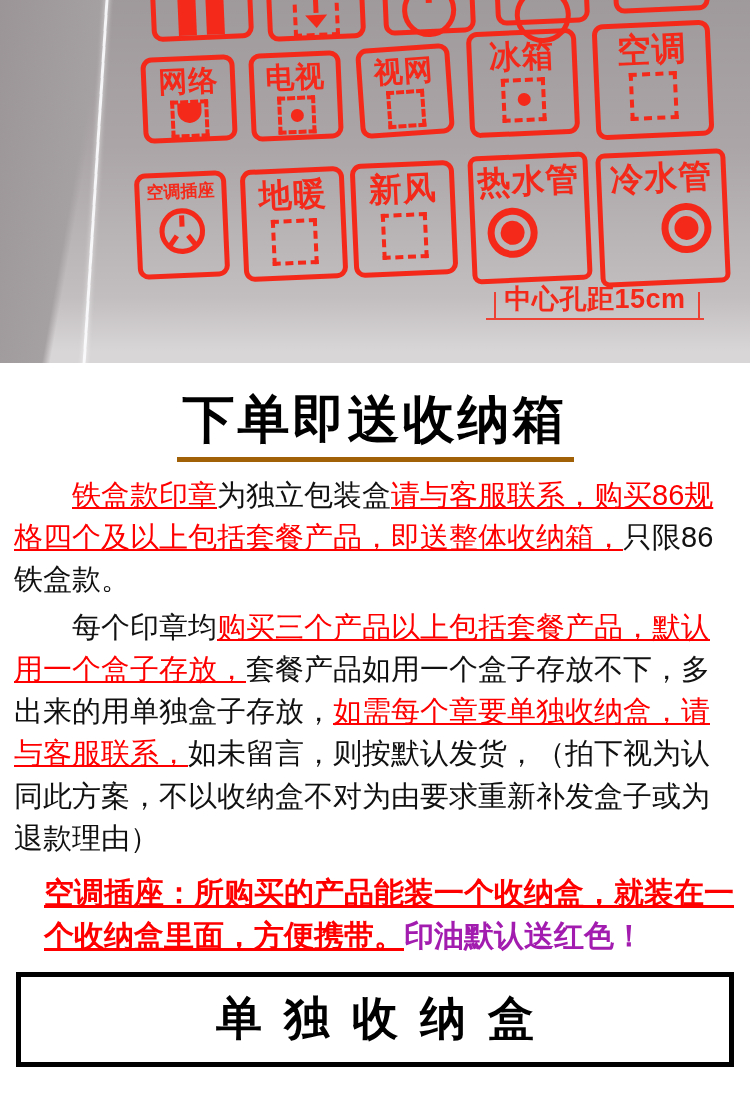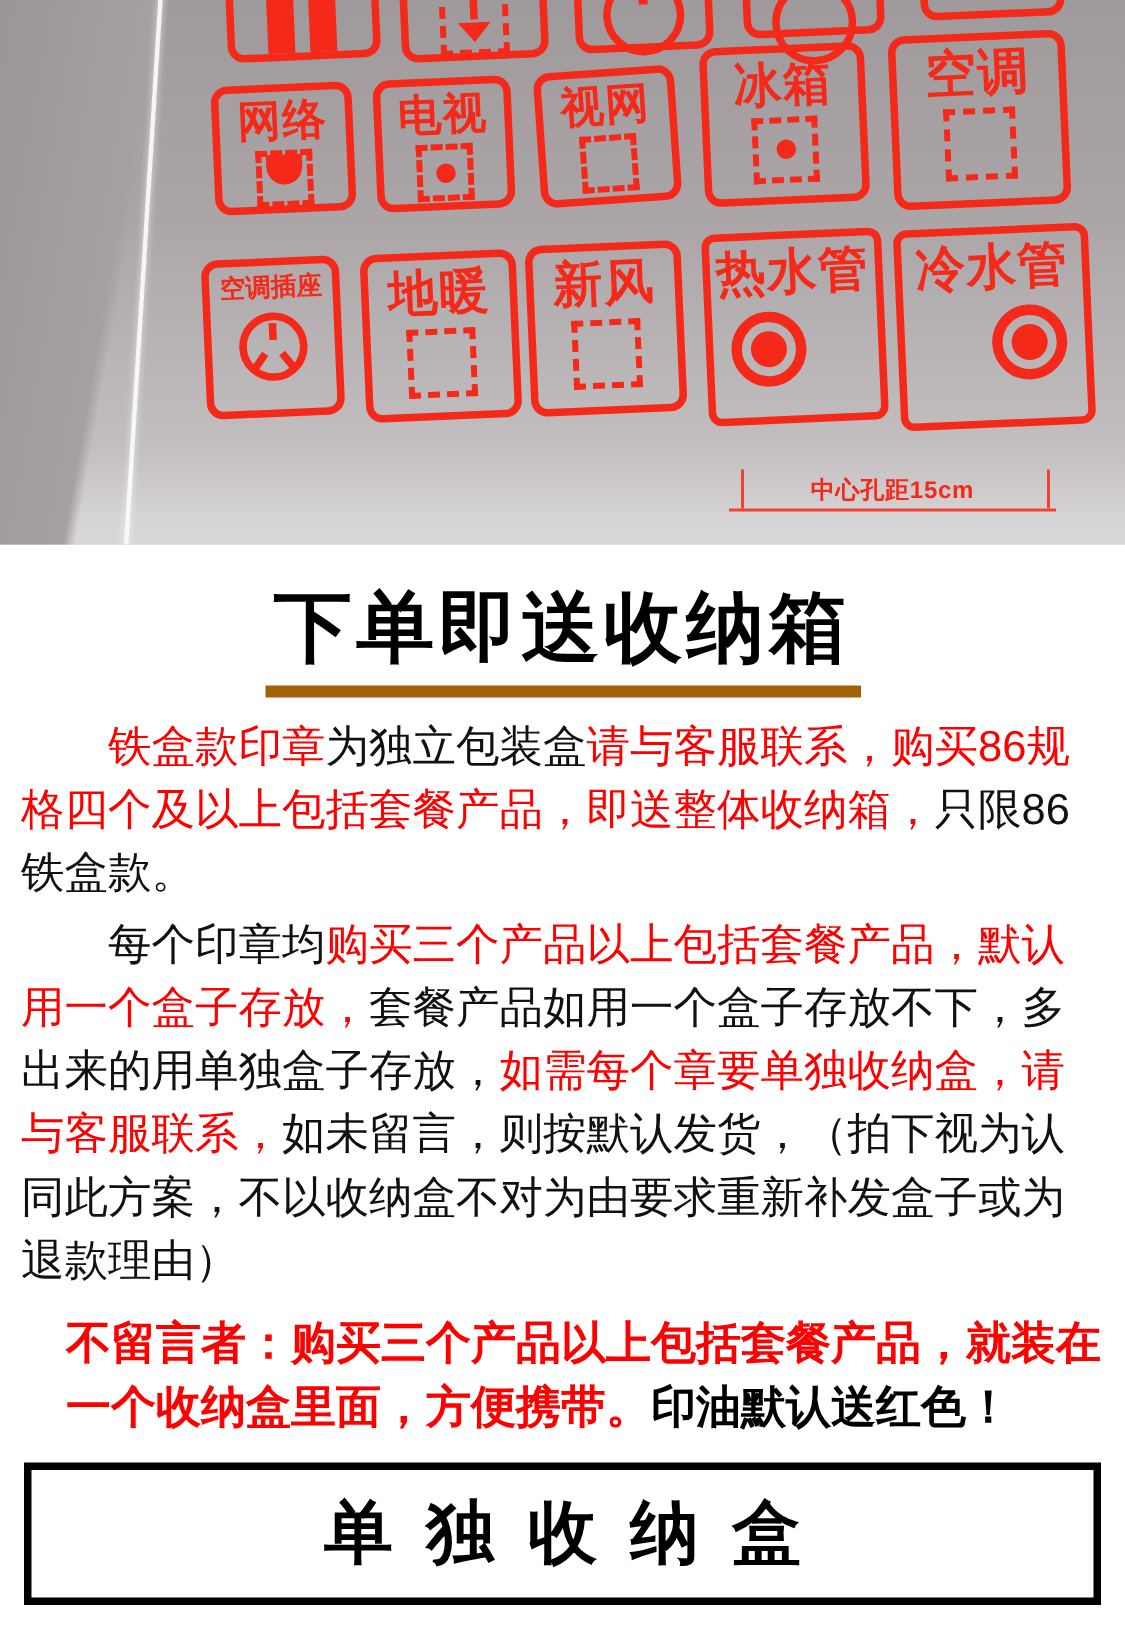--- a/index.html
+++ b/index.html
@@ -62,37 +62,37 @@
   [data-icon="switch-bars-icon"]{width:18px;height:80px;background:var(--red);box-shadow:28px 0 0 var(--red);margin:10px 0 0 22px;}
   [data-icon="plug-arrow-icon"]{width:46px;height:46px;border:4px dashed var(--red);margin:48px auto 0;position:relative;}
   [data-icon="plug-arrow-icon"]::before{content:"";position:absolute;left:50%;top:5px;transform:translateX(-50%);width:5px;height:13px;background:var(--red);}
   [data-icon="plug-arrow-icon"]::after{content:"";position:absolute;left:50%;top:20px;transform:translateX(-50%);
     border-left:11px solid transparent;border-right:11px solid transparent;border-top:13px solid var(--red);}
   [data-icon="power-circle-icon"]{width:54px;height:54px;border:5px solid var(--red);border-radius:50%;margin:44px auto 0;position:relative;}
   [data-icon="power-circle-icon"]::before{content:"";position:absolute;left:50%;top:-3px;transform:translateX(-50%);width:6px;height:18px;background:var(--red);}
   [data-icon="circle-icon"]{width:56px;height:56px;border:5px solid var(--red);border-radius:50%;margin:58px auto 0;}
 
   .dim{position:absolute;left:486px;top:281px;width:218px;text-align:center;color:var(--red);}
-  .dim-text{font-size:16px;font-weight:800;letter-spacing:0.5px;margin-top:36px;}
+  .dim-text{font-size:27px;font-weight:800;letter-spacing:0.5px;}
   .dim-line{border-bottom:2px solid rgba(245,41,26,.85);position:relative;margin-top:1px;height:2px;}
   .dim-line::before,.dim-line::after{content:"";position:absolute;bottom:0;width:2px;height:26px;background:rgba(245,41,26,.85);}
   .dim-line::before{left:8px}
   .dim-line::after{right:4px}
 
   
   .promo{padding-top:28px;text-align:center;}
   .title{display:inline-block;font-size:52px;font-weight:900;color:#000;letter-spacing:3px;
-    border-bottom:8px solid #a16207;padding:0 6px 9px;line-height:1.1;}
+    border-bottom:5px solid #a16207;padding:0 6px 9px;line-height:1.1;}
   .subtitle{font-size:30px;color:#1c1c1c;margin-top:10px;letter-spacing:2px;font-weight:500;}
   .paras{text-align:left;padding:0 14px;margin-top:12px;font-size:29px;line-height:1.45;color:#111;font-weight:500;}
   .paras p{text-indent:2em;}
-  .paras .red{color:var(--textred);}
+  .paras .red{color:var(--textred);text-decoration:underline;}
   .p2{margin-top:6px;}
   .p3{margin:12px 0 0 30px;text-indent:0 !important;font-weight:800;font-size:30px;line-height:1.45;}
-  .p3 .black{color:#000000;}
+  .p3 .black{color:#a21caf;}
 
   
   .boxtable{margin:14px 16px 0;border:5px solid #000;}
   .bt-header{text-align:center;font-size:46px;font-weight:800;color:#000;
     padding:11px 0 12px;letter-spacing:22px;text-indent:22px;}
 </style>
 </head>
 <body>
 
 <div class="page">
@@ -170,21 +170,21 @@
   </div>
 
   <div class="promo">
     <h1 class="title">下单即送收纳箱</h1>
 
     <div class="paras">
       <p class="p1"><span class="red">铁盒款印章</span><span>为独立包装盒</span><span class="red">请与客服联系，购买86规格四个及以上包括套餐产品，即送整体收纳箱，</span><span>只限86铁盒款。</span></p>
 
       <p class="p2"><span>每个印章均</span><span class="red">购买三个产品以上包括套餐产品，默认用一个盒子存放，</span><span>套餐产品如用一个盒子存放不下，多出来的用单独盒子存放，</span><span class="red">如需每个章要单独收纳盒，请与客服联系，</span><span>如未留言，则按默认发货，（拍下视为认同此方案，不以收纳盒不对为由要求重新补发盒子或为退款理由）</span></p>
 
-      <p class="p3"><span class="red">不留言者：购买三个产品以上包括套餐产品，就装在一个收纳盒里面，方便携带。</span><span class="black">印油默认送红色！</span></p>
+      <p class="p3"><span class="red">空调插座：所购买的产品能装一个收纳盒，就装在一个收纳盒里面，方便携带。</span><span class="black">印油默认送红色！</span></p>
     </div>
   </div>
 
   <div class="boxtable">
     <div class="bt-header">单独收纳盒</div>
 
   </div>
 
 </div>
 

